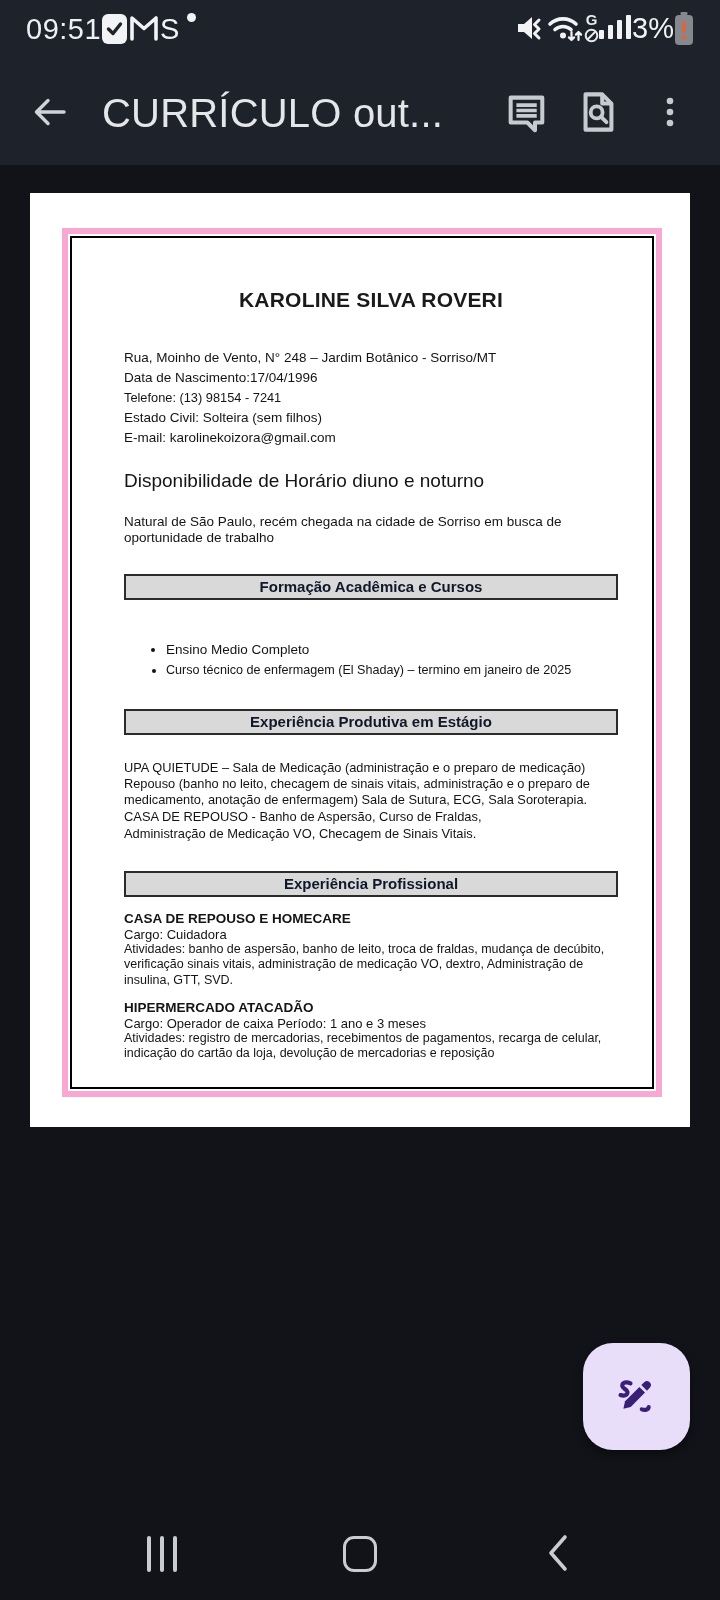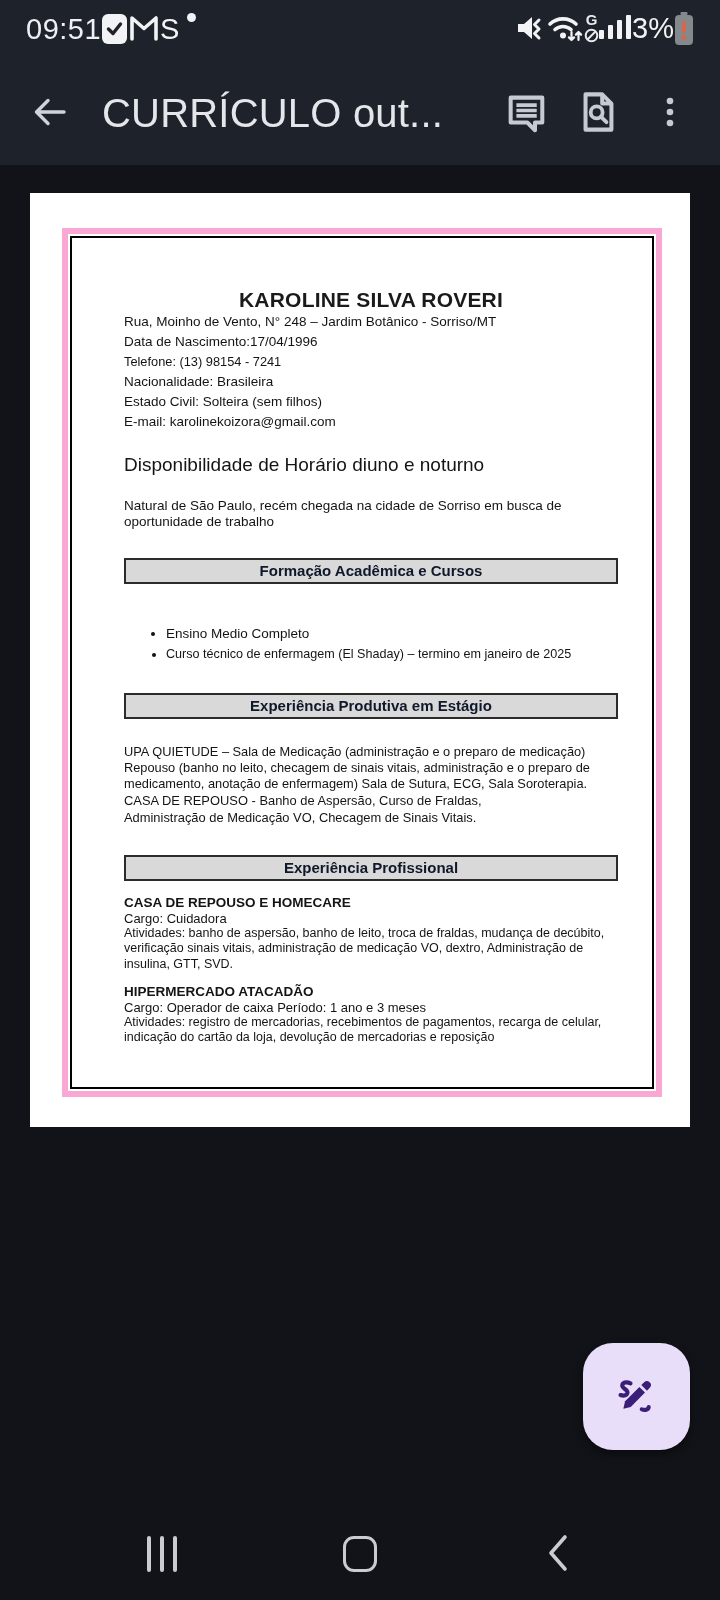--- a/index.html
+++ b/index.html
@@ -31,21 +31,21 @@
   
   .viewer { position:absolute; top:165px; left:0; width:720px; height:1435px; background:#121318; }
   .page { position:absolute; left:30px; top:28px; width:660px; height:934px; background:#fff; }
   .frame { position:absolute; left:32px; top:35px; width:600px; height:869px;
     border:6px solid #f9a8d4; padding:2px; }
   .frame-inner { width:100%; height:100%; border:2px solid #000; }
   .content { padding:26px 34px 0 52px; color:#141414; }
 
   .r-name { text-align:center; font-size:21px; font-weight:700; letter-spacing:.2px;
     color:#1a1a1a; margin-top:24px; }
-  .contact { }
+  .contact { margin-top:36px; }
   .contact p { font-size:13.5px; line-height:20px; }
   .contact p.small { font-size:12.8px; }
   .avail { margin-top:22px; font-size:19px; }
   .intro { margin-top:22px; font-size:13.5px; line-height:15.5px; max-width:445px; }
 
   .sec-header { margin-top:29px; background:#d9d9d9; border:2px solid #2b2b2b;
     text-align:center; font-weight:700; font-size:15px; color:#0f172a;
     padding:2px 0 3px; }
   .edu-list { margin-top:40px; padding-left:42px; list-style:disc; }
   .edu-list li { font-size:13.5px; line-height:20px; }
@@ -185,21 +185,20 @@
       <div class="frame">
         <div class="frame-inner">
           <div class="content">
 
             <h1 class="r-name">KAROLINE SILVA ROVERI</h1>
 
             <div class="contact">
               <p>Rua, Moinho de Vento, N° 248 – Jardim Botânico - Sorriso/MT</p>
               <p>Data de Nascimento:17/04/1996</p>
               <p class="small">Telefone: (13) 98154 - 7241</p>
-              <p>Nacionalidade: Brasileira</p>
               <p>Estado Civil: Solteira (sem filhos)</p>
               <p>E-mail: karolinekoizora@gmail.com</p>
             </div>
 
             <p class="avail">Disponibilidade de Horário diuno e noturno</p>
             <p class="intro">Natural de São Paulo, recém chegada na cidade de Sorriso em busca de oportunidade de trabalho</p>
 
             <div class="sec-header">Formação Acadêmica e Cursos</div>
             <ul class="edu-list">
               <li>Ensino Medio Completo</li>

